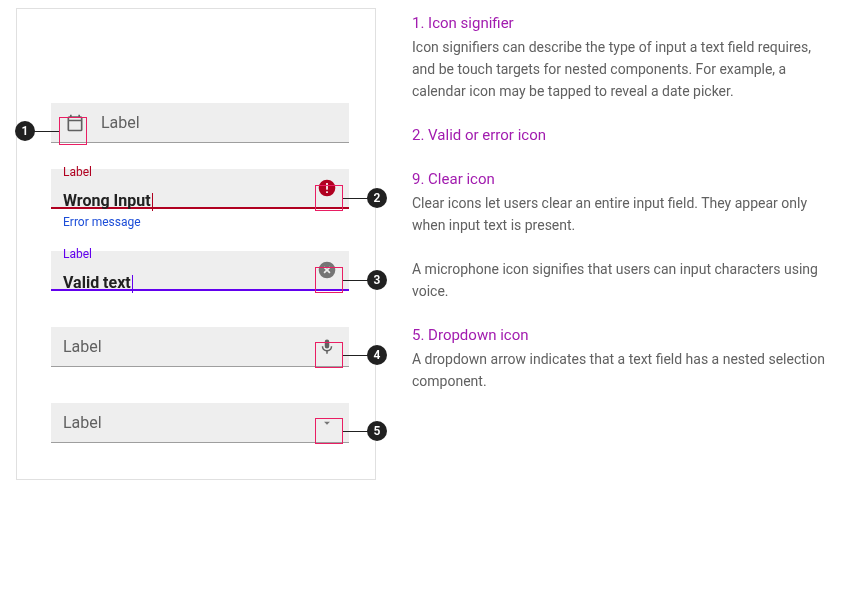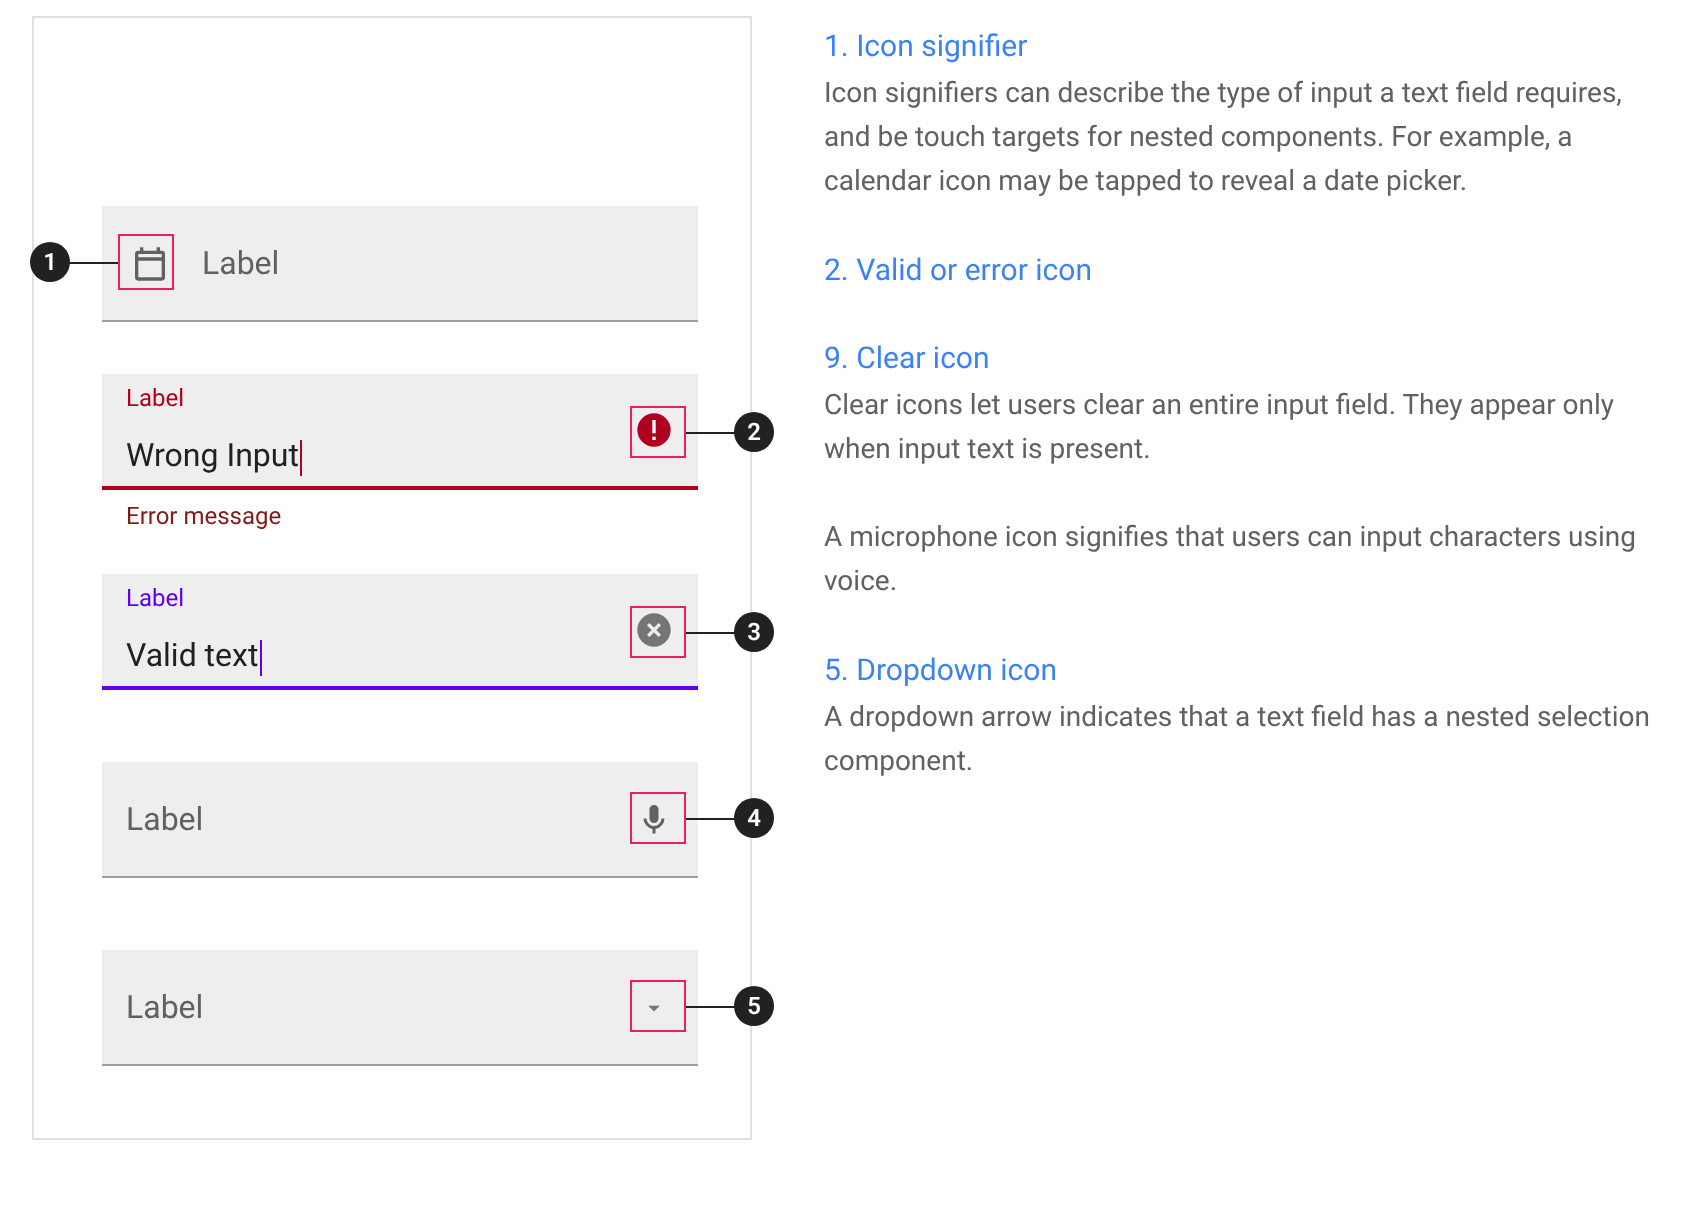--- a/index.html
+++ b/index.html
@@ -17,38 +17,38 @@
     background: #fff;
     width: 360px;
     padding: 36px 26px 36px 34px;
     flex: none;
     position: relative;
   }
   .field-group { position: relative; margin-bottom: 26px; }
   .field-group:last-child { margin-bottom: 0; }
   .field {
     background: #eeeeee;
-    height: 58px;
+    height: 40px;
     border-bottom: 1px solid #9e9e9e;
     display: flex;
     align-items: center;
     padding: 0 12px;
     position: relative;
   }
   .field.filled { flex-direction: column; align-items: stretch; justify-content: center; padding: 8px 12px; }
   .field.filled .small-label { font-size: 12px; line-height: 14px; }
-  .field.filled .value { font-size: 16px; color: #212121; line-height: 20px; margin-top:12px;}
+  .field.filled .value { font-size: 16px; color: #212121; line-height: 20px; margin-top:12px;font-weight:bold;}
   .label-plain { font-size: 16px; color: #616161; }
   .field.error { border-bottom: 2px solid #b00020; }
   .field.error .small-label { color: #b00020; }
   .field.focus { border-bottom: 2px solid #6200ee; }
   .field.focus .small-label { color: #6200ee; }
   .leading-icon { width: 24px; height: 24px; margin-right: 14px; display:flex;align-items:center;justify-content:center;}
   .trailing-icon { position:absolute; right:10px; top:50%; transform:translateY(-50%); width:24px; height:24px; display:flex;align-items:center;justify-content:center;}
-  .helper-error { font-size: 12px; color: #7f1d1d; padding: 6px 12px 0; }
+  .helper-error { font-size: 12px; color: #1d4ed8; padding: 6px 12px 0; }
   .caret { display:inline-block; width:1px; height:18px; background:#b00020; vertical-align:middle; margin-left:1px;}
   .caret.purple { background:#6200ee; }
 
   .highlight {
     position: absolute;
     border: 1px solid #e91e63;
     pointer-events: none;
   }
 
   .callout-badge {
@@ -63,21 +63,21 @@
     z-index: 5;
   }
   .callout-line {
     position: absolute;
     height: 1px;
     background: #212121;
     z-index: 4;
   }
 
   .descriptions { flex: 1; padding-top: 4px; color:#616161; font-size:14px; line-height:22px; }
-  .descriptions h4 { color:#3b82f6; font-weight:400; font-size:15px; margin-bottom:2px;}
+  .descriptions h4 { color:#a21caf; font-weight:400; font-size:15px; margin-bottom:2px;}
   .desc-block { margin-bottom: 22px; }
 
   svg { display:block; }
 </style>
 </head>
 <body>
 
 <div class="wrap">
   <div class="figure">
 

